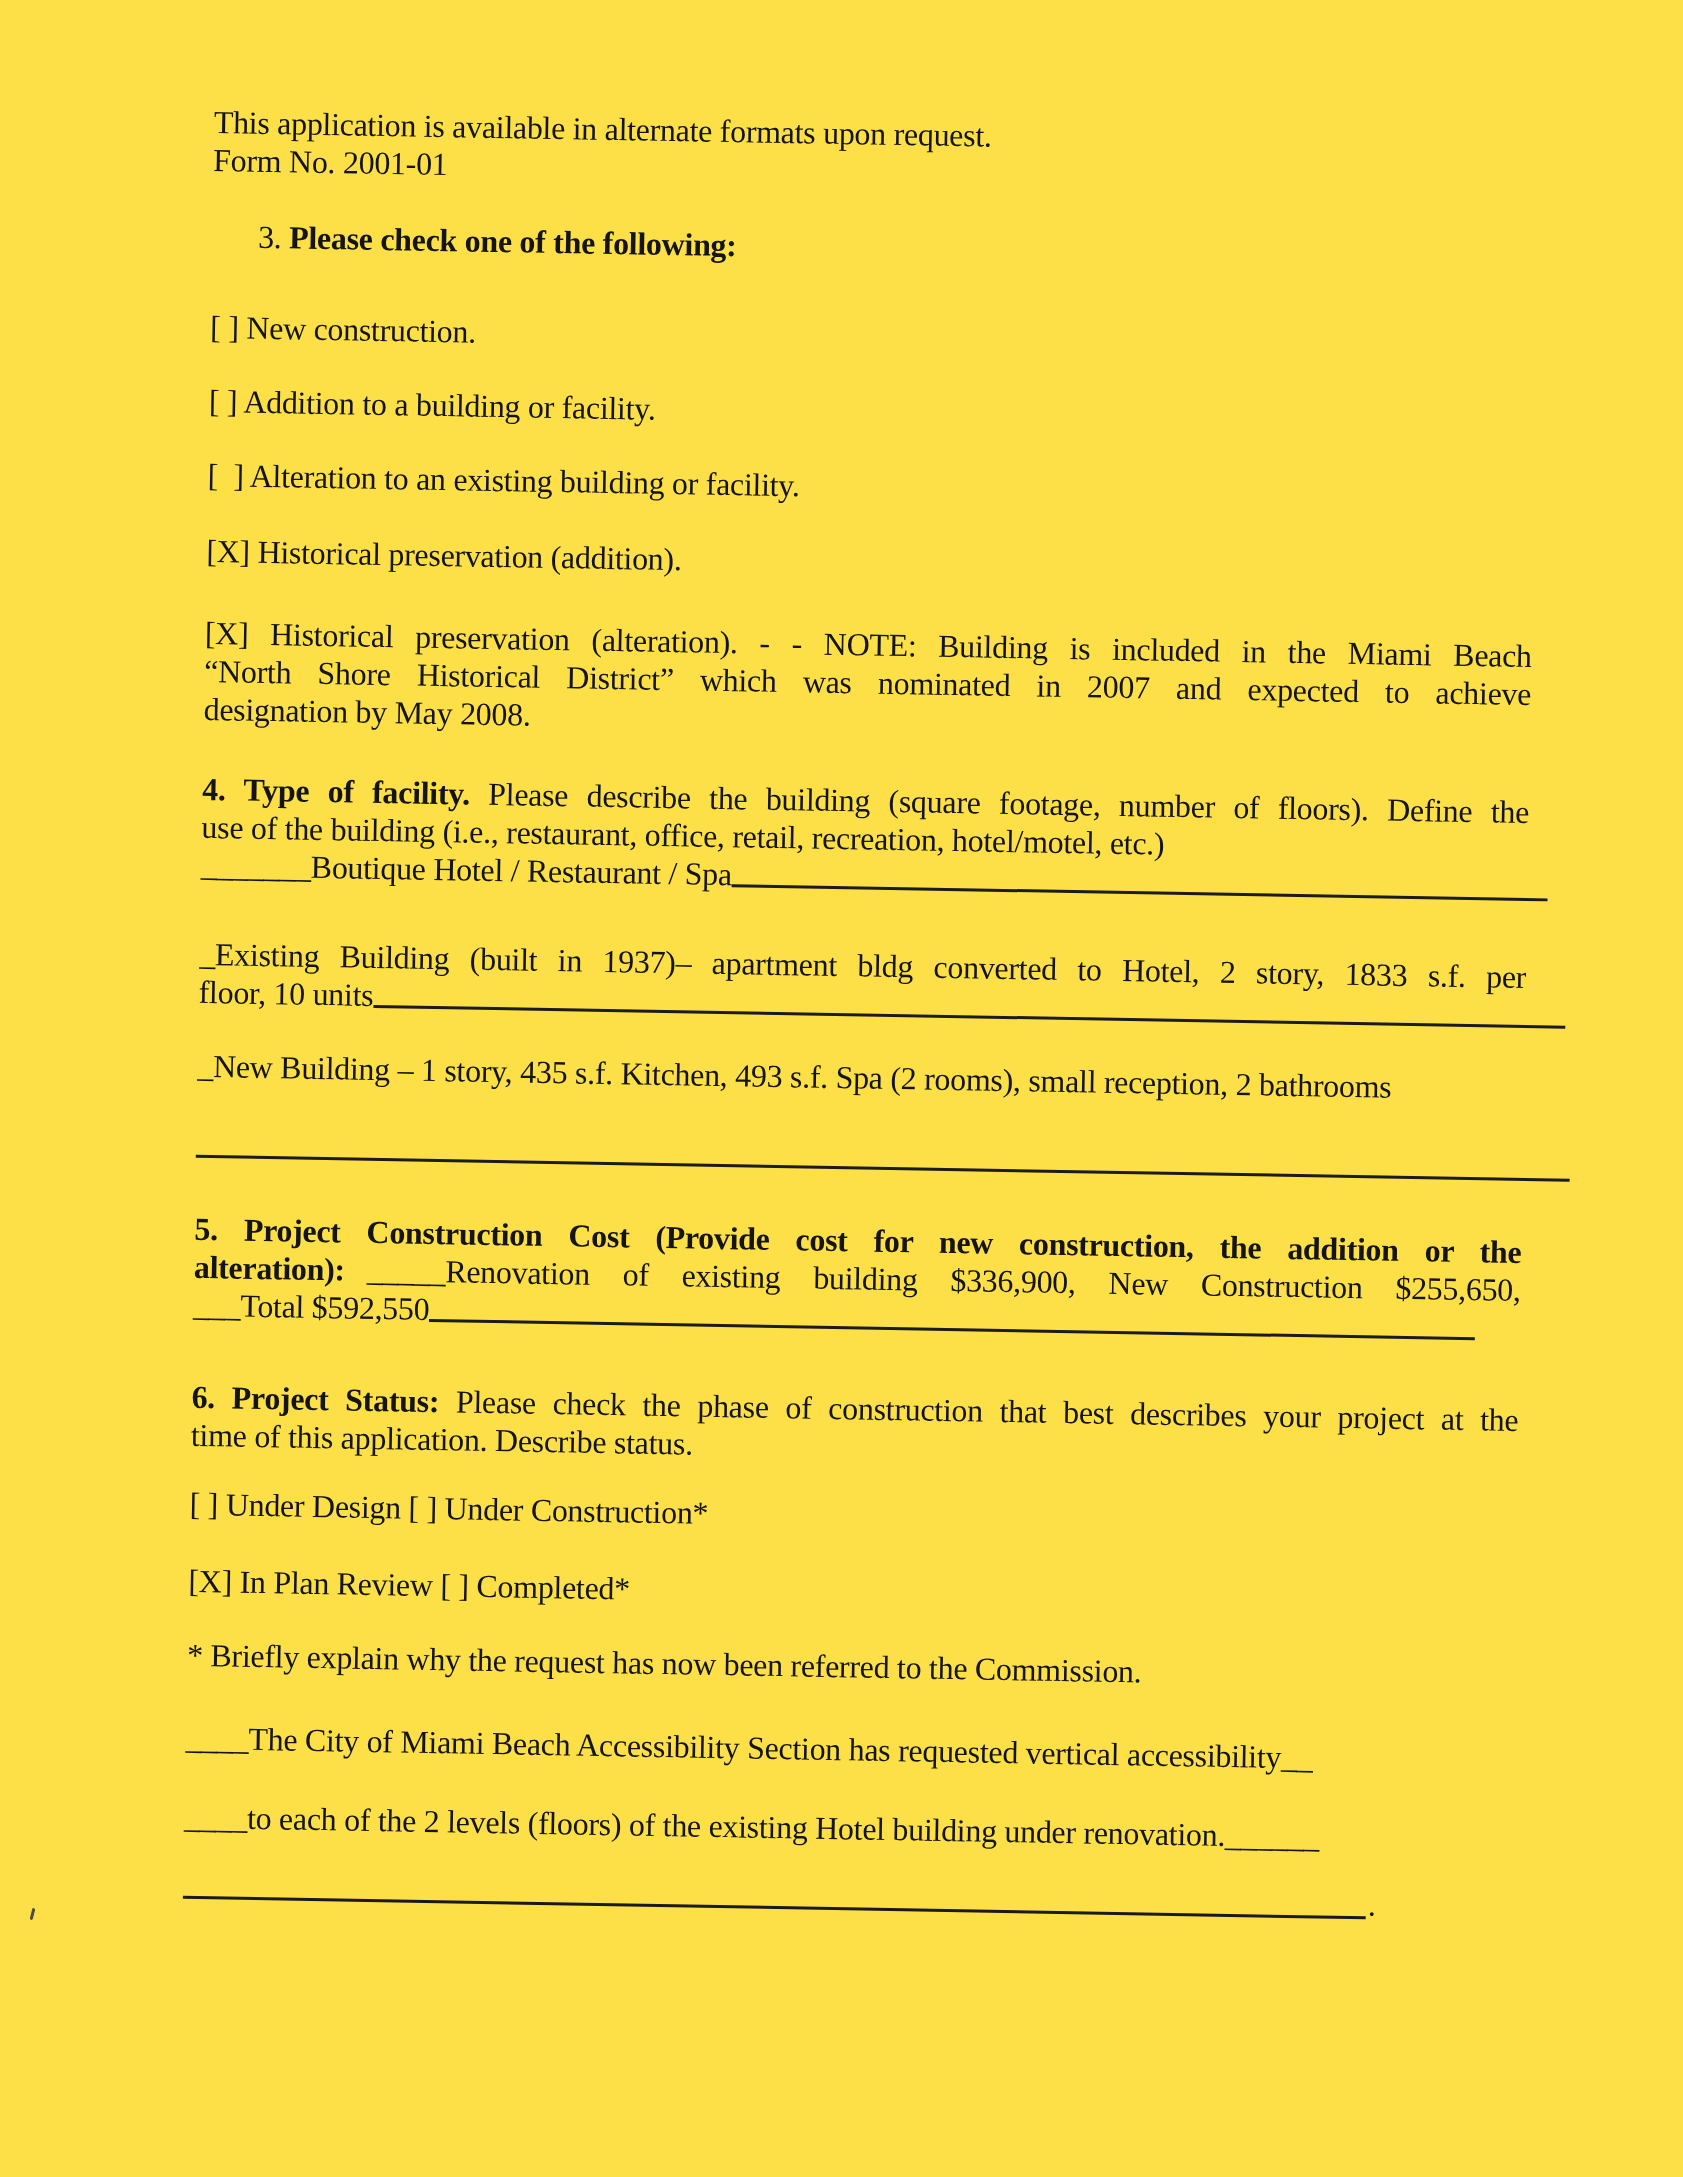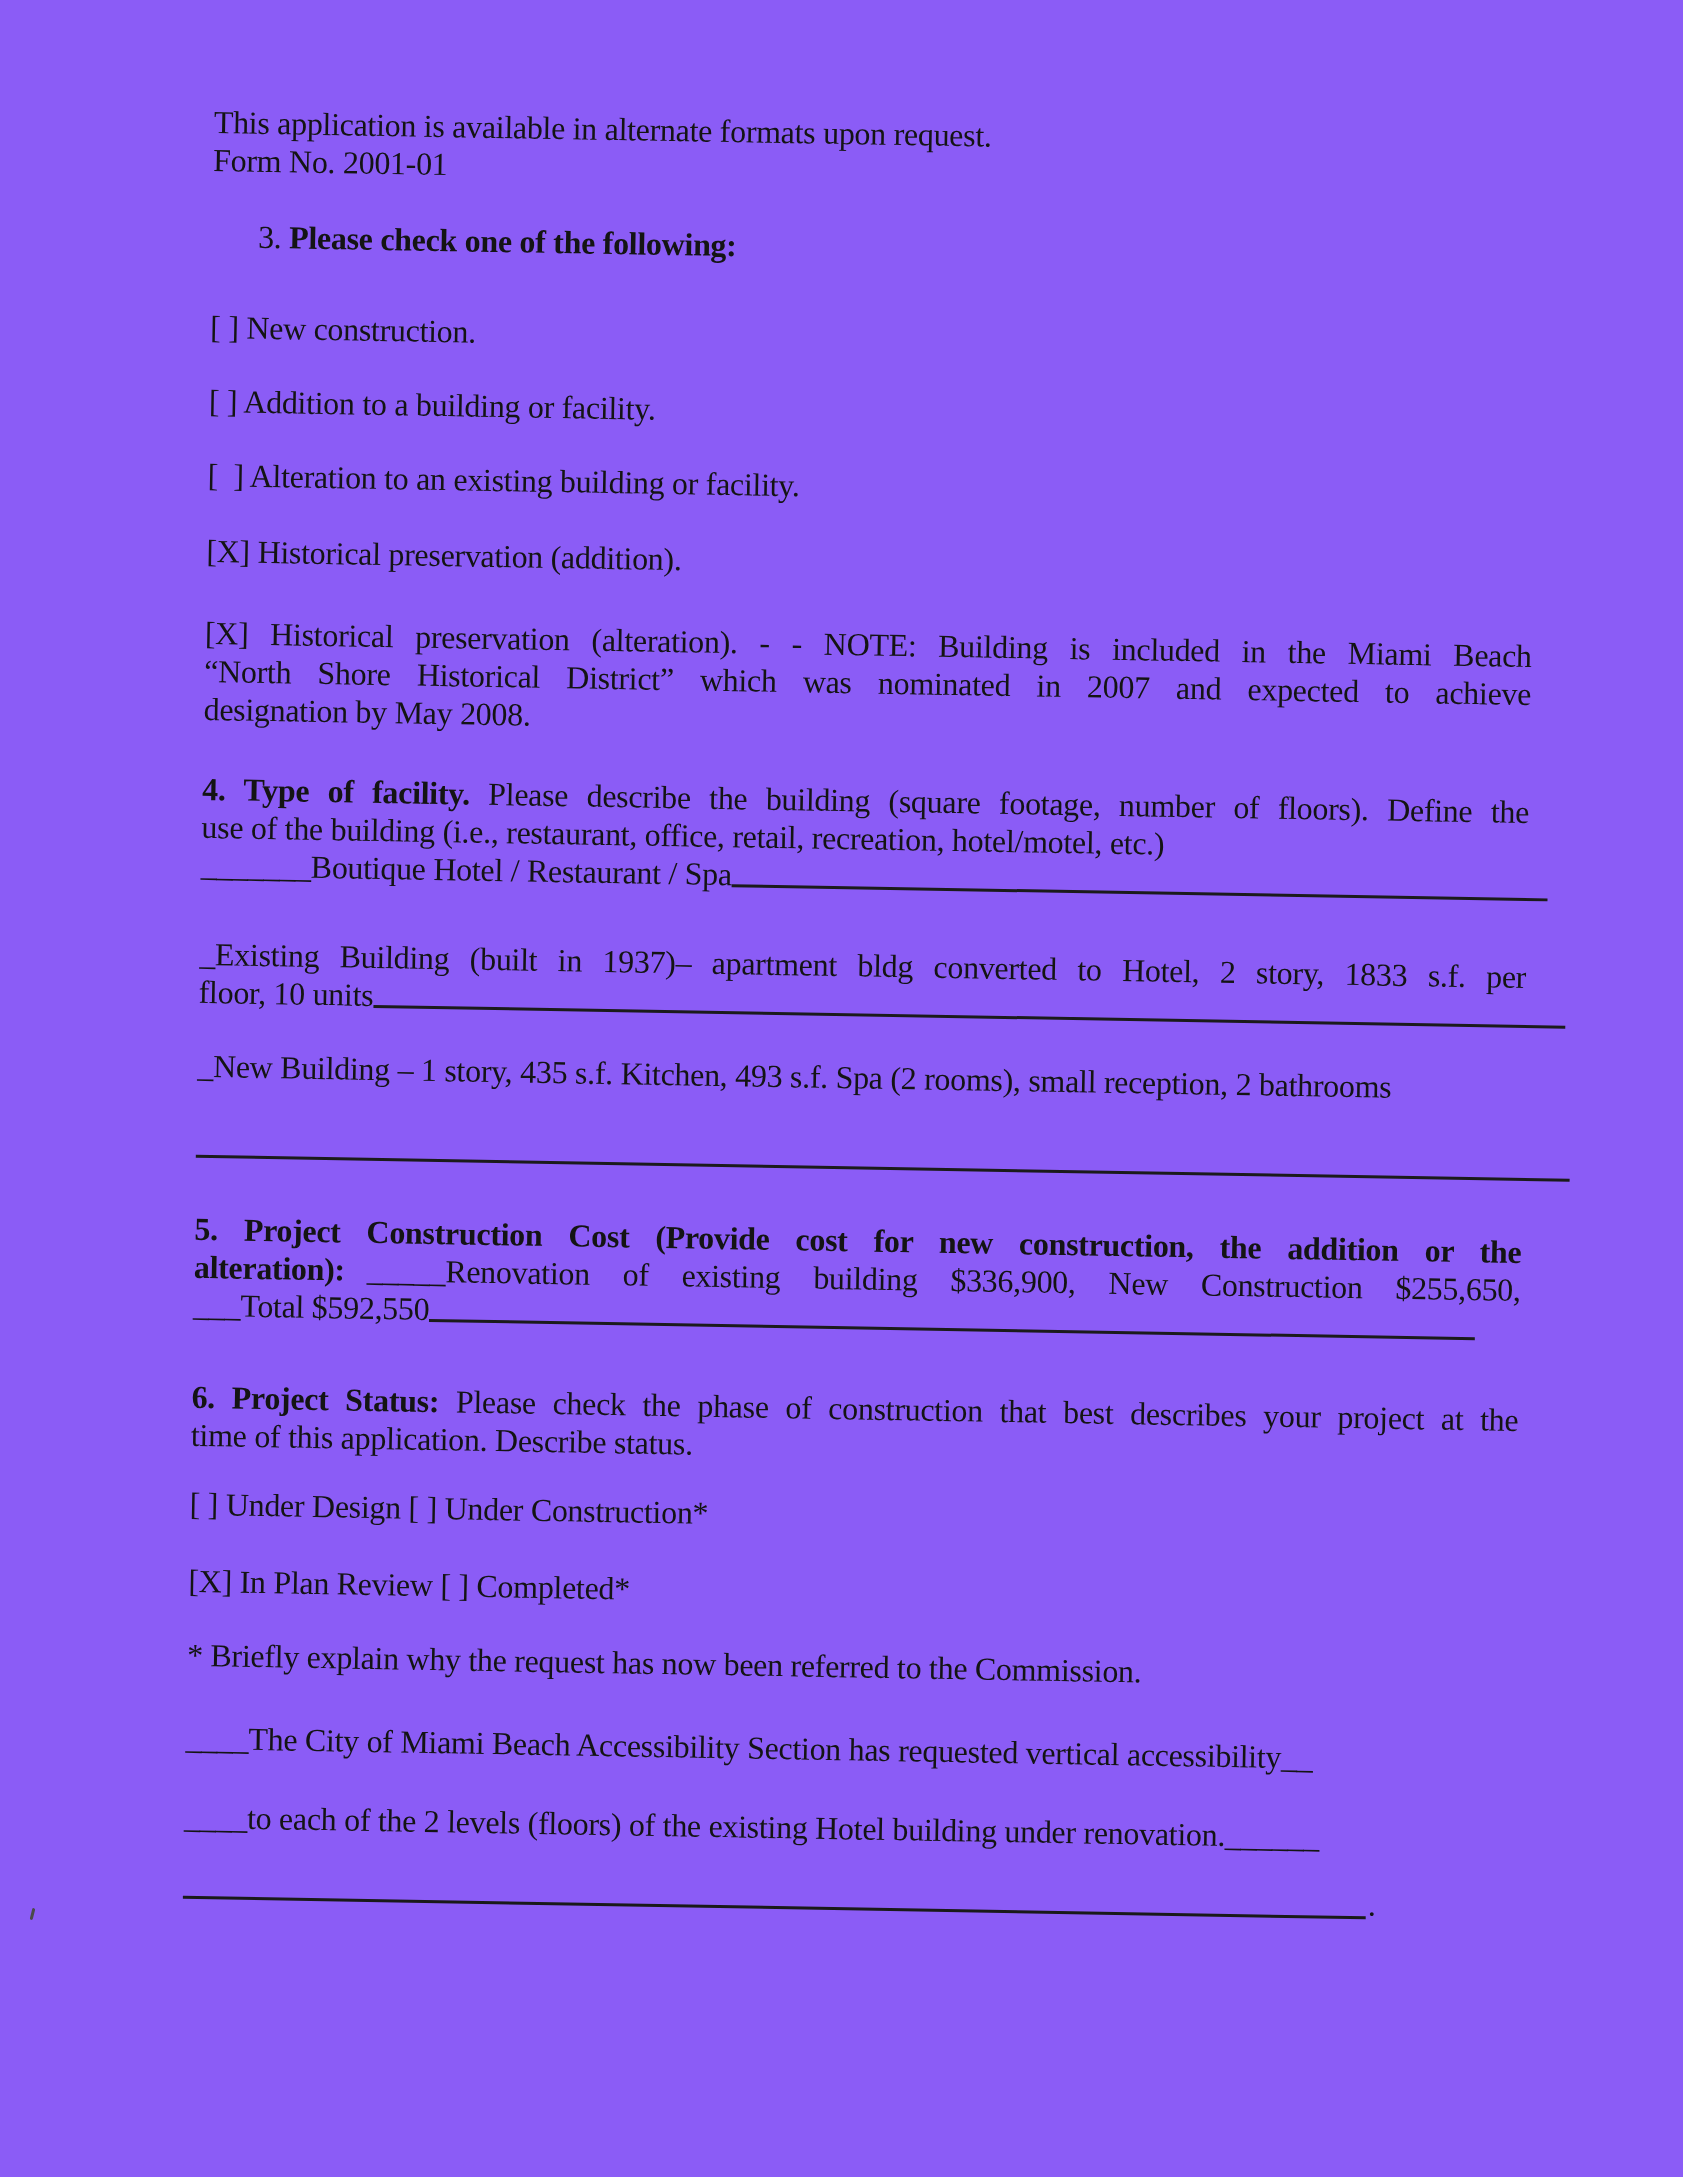--- a/index.html
+++ b/index.html
@@ -1,19 +1,19 @@
 <!DOCTYPE html>
 <html><head>
 <meta charset="utf-8">
 <style>
   html,body{margin:0;padding:0;background:#e8e8e8;}
   .page{
     position:relative;
     width:1683px;height:2177px;
-    background:#8b5cf6;
+    background:#fde047;
     overflow:hidden;
     font-family:"Liberation Serif","DejaVu Serif",serif;
     color:#141414;
   }
   .content{
     position:absolute;
     left:216px;top:0;
     width:1327px;height:2177px;
     transform:rotate(1deg);
     transform-origin:0 0;

